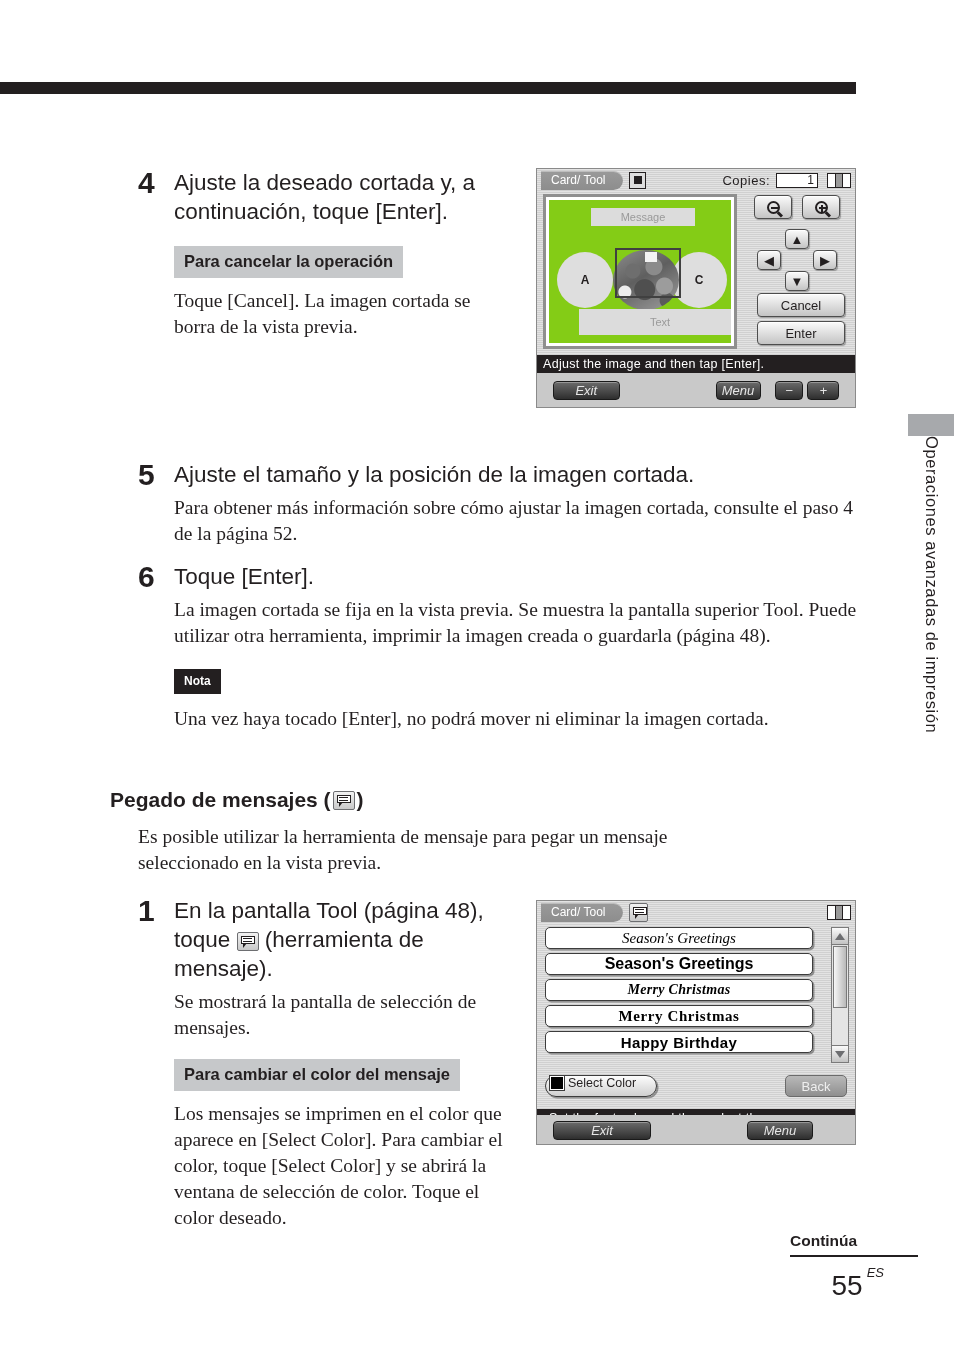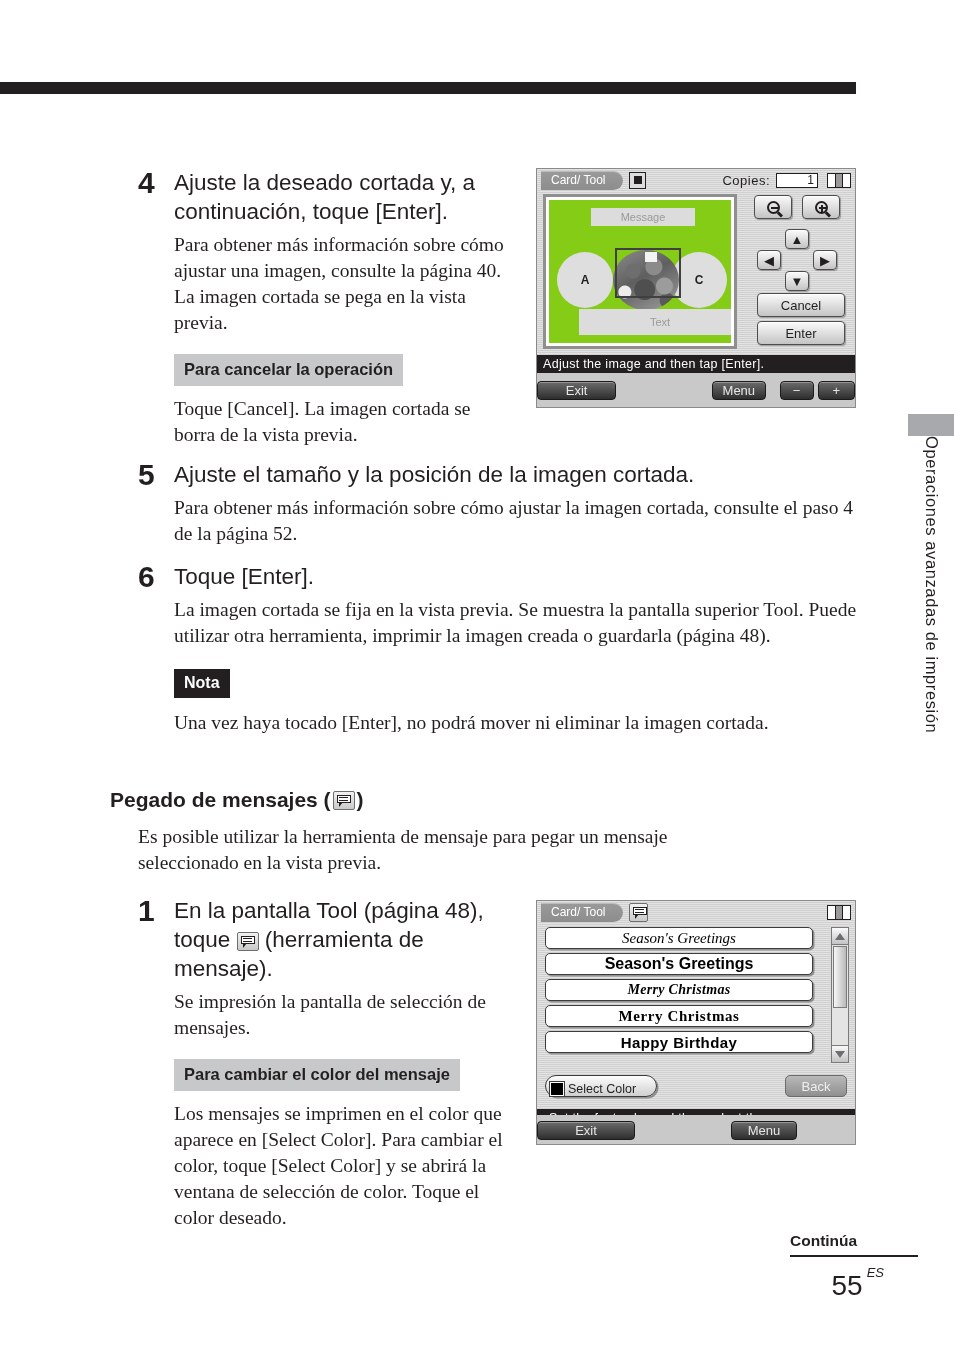--- a/index.html
+++ b/index.html
@@ -107,21 +107,21 @@
     padding: 7px 10px 8px 10px;
     color: #231f20;
     margin: 14px 0 10px 0;
   }
   .note-head {
     display: inline-block;
     background: #231f20;
     color: #ffffff;
     font-family: "Liberation Sans", sans-serif;
     font-weight: bold;
-    font-size: 16px;
+    font-size: 12px;
     line-height: 1;
     padding: 6px 10px 7px 10px;
     margin: 16px 0 12px 0;
   }
 
   
   .section-head {
     position: absolute;
     left: 110px;
     top: 788px;
@@ -422,22 +422,23 @@
     padding-left: 6px;
     letter-spacing: 0.3px;
   }
   .bottom-bar {
     position: absolute;
     left: 0; right: 0;
     height: 24px;
     background: #c9c9c9;
     display: flex;
     align-items: center;
-    padding: 0 0;
+    padding: 0 16px;
     gap: 4px;
+    font-style: italic;
   }
   .dark-btn {
     background: linear-gradient(#6b6b6b, #2e2e2e);
     color: #e6e6e6;
     border: 1px solid #1a1a1a;
     border-radius: 4px;
     font-size: 13px;
     display: flex; align-items: center; justify-content: center;
     box-shadow: inset 0 1px 0 rgba(255,255,255,.3);
     box-sizing: border-box;
@@ -500,21 +501,21 @@
     border: 1px solid #7a7a7a;
     box-sizing: border-box;
   }
   .select-color {
     position: absolute;
     left: 8px; bottom: 0px;
     width: 112px; height: 22px;
     background: linear-gradient(#fdfdfd,#cfcfcf);
     border: 1.5px solid #3c3c3c;
     border-radius: 11px;
-    display: flex; align-items: flex-end;
+    display: flex; align-items: flex-start;
     padding-left: 4px;
     gap: 4px;
     box-sizing: border-box;
     box-shadow: 1.5px 1.5px 0 rgba(0,0,0,.35);
     font-size: 12.5px;
     color: #231f20;
   }
   .swatch {
     width: 14px; height: 14px;
     background: #000000;
@@ -544,21 +545,20 @@
 <div class="side-label">
   <span>Operaciones avanzadas de impresión</span>
 </div>
 
 <div class="content">
 
   <div class="step" style="left:138px; top:168px; width:370px;">
     <div class="step-num">4</div>
     <div class="step-body">
       <p class="step-head">Ajuste la deseado cortada y, a continuación, toque [Enter].</p>
-      <p class="para">Para obtener más información sobre cómo ajustar una imagen, consulte la página 40. La imagen cortada se pega en la vista previa.</p>
       <div class="sub-head">Para cancelar la operación</div>
       <p class="para">Toque [Cancel].  La imagen cortada se borra de la vista previa.</p>
     </div>
   </div>
 
   <div class="step" style="left:138px; top:460px; width:720px;">
     <div class="step-num">5</div>
     <div class="step-body">
       <p class="step-head">Ajuste el tamaño y la posición de la imagen cortada.</p>
       <p class="para">Para obtener más información sobre cómo ajustar la imagen cortada, consulte el paso 4 de la página 52.</p>
@@ -585,21 +585,21 @@
   <p class="para" style="position:absolute; left:138px; top:824px; width:530px;">Es posible utilizar la herramienta de mensaje para pegar un mensaje seleccionado en la vista previa.</p>
 
   <div class="step" style="left:138px; top:896px; width:375px;">
     <div class="step-num">1</div>
     <div class="step-body">
       <p class="step-head">
         <span>En la pantalla Tool (página 48), toque</span>
         <span class="msg-icon"><i></i></span>
         <span>(herramienta de mensaje).</span>
       </p>
-      <p class="para">Se impresión la pantalla de selección de mensajes.</p>
+      <p class="para">Se mostrará la pantalla de selección de mensajes.</p>
       <div class="sub-head">Para cambiar el color del mensaje</div>
       <p class="para">Los mensajes se imprimen en el color que aparece en [Select Color]. Para cambiar el color, toque [Select Color] y se abrirá la ventana de selección de color. Toque el color deseado.</p>
     </div>
   </div>
 
 </div>
 
 <div class="lcd" style="left:536px; top:168px; width:320px; height:240px;">
 
   <div class="lcd-top">

